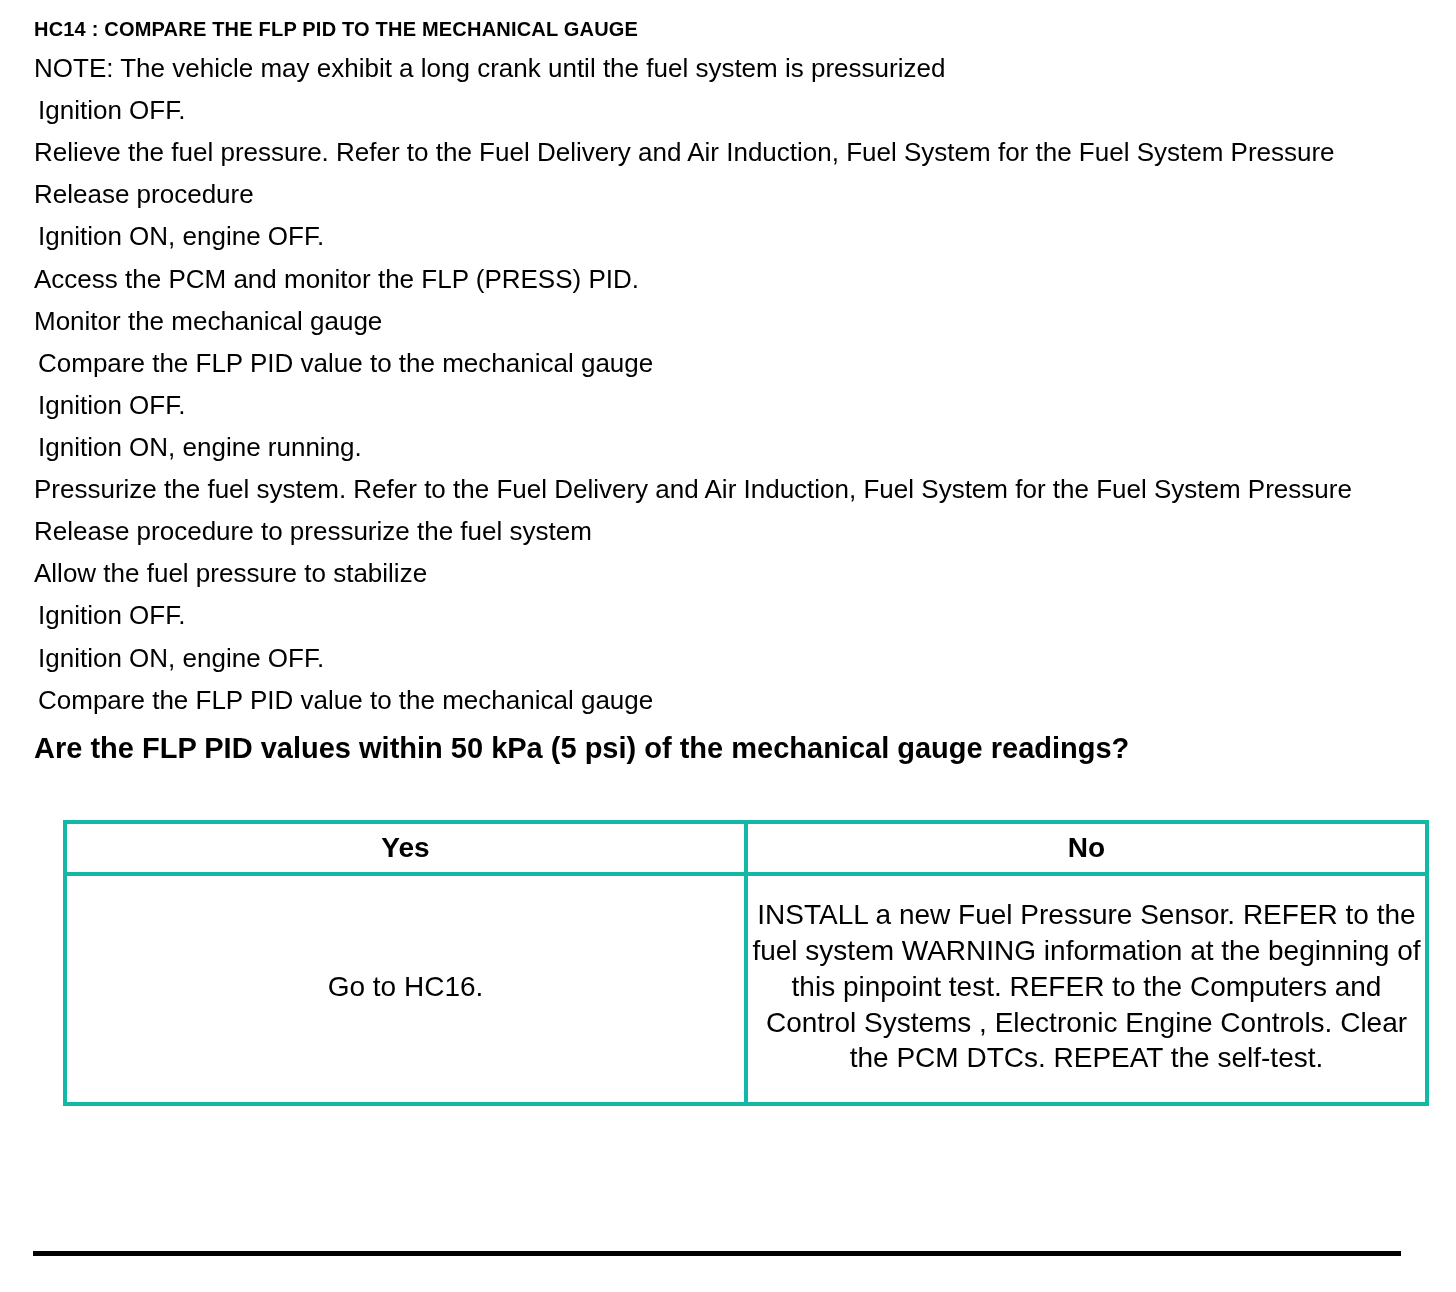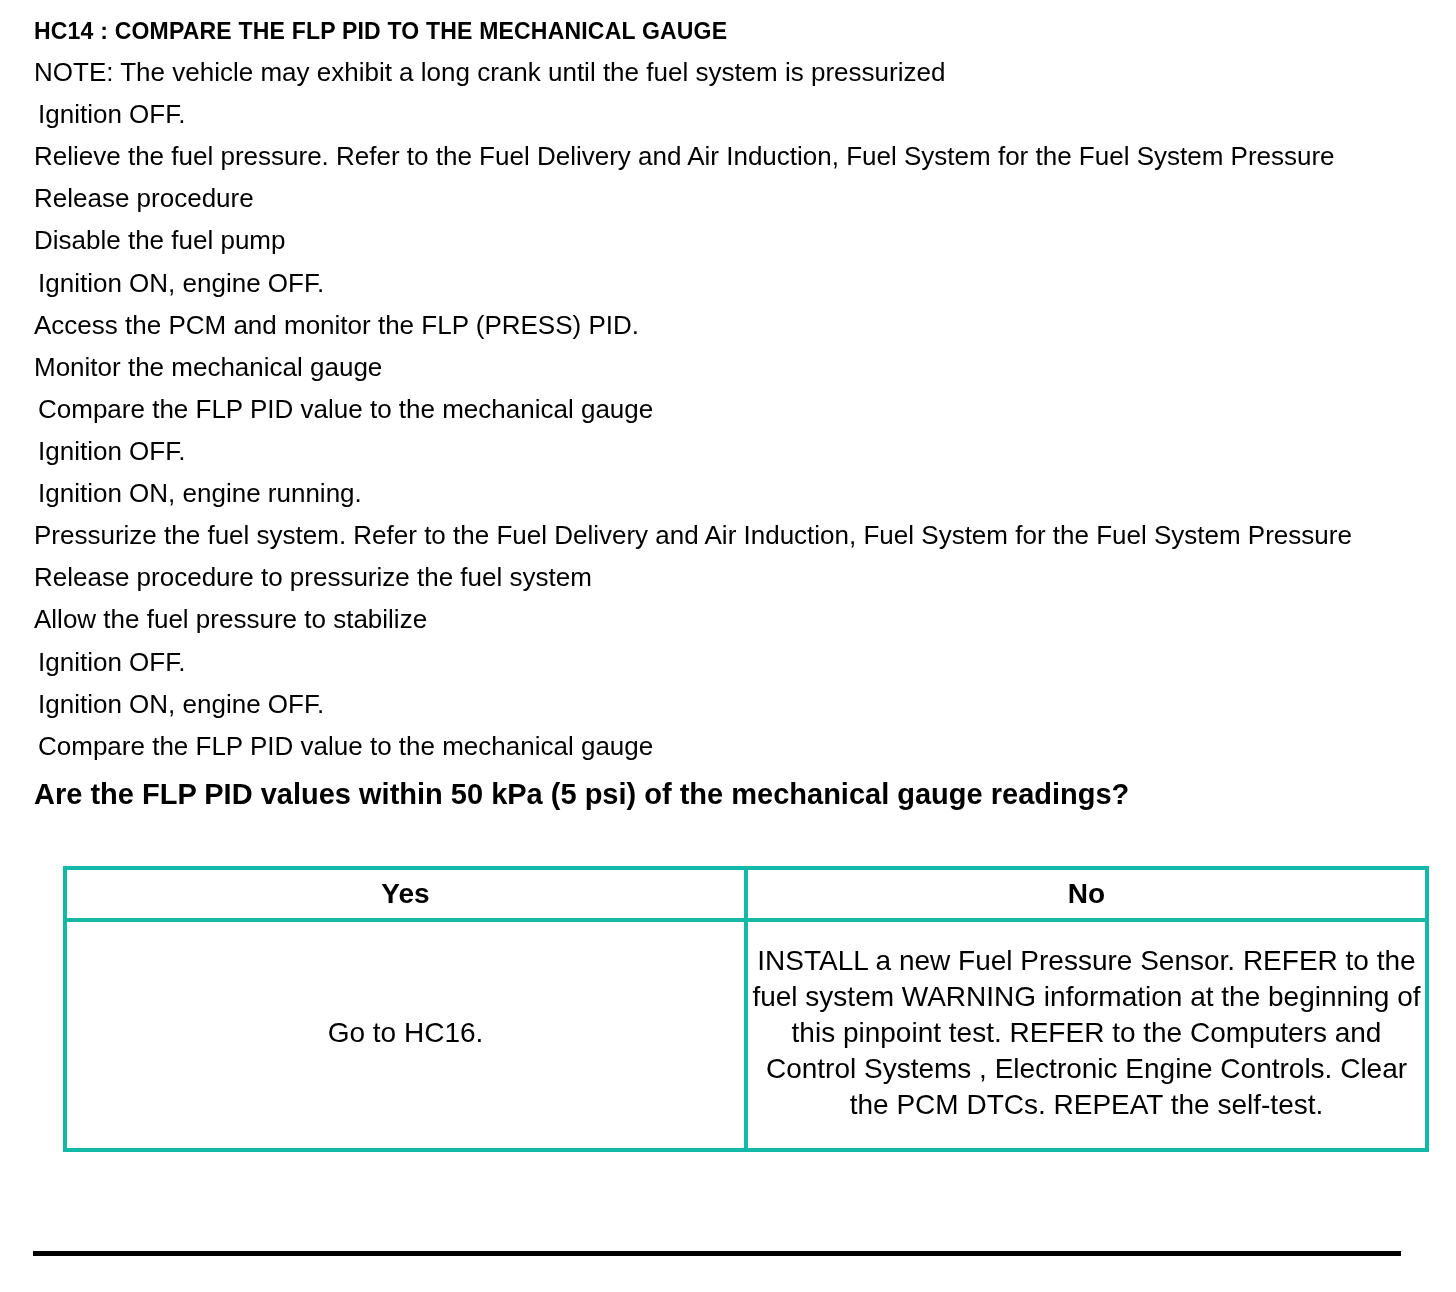--- a/index.html
+++ b/index.html
@@ -16,21 +16,21 @@
     overflow: hidden;
   }
   .page {
     position: relative;
     width: 1456px;
     height: 1292px;
     box-sizing: border-box;
     padding: 18px 40px 0 30px;
   }
   .title {
-    font-size: 23px;
+    font-size: 20px;
     font-weight: bold;
     letter-spacing: 0.2px;
     margin: 0 0 6px 4px;
     white-space: nowrap;
   }
   .steps {
     margin: 0;
     padding: 0;
     list-style: none;
   }
@@ -93,21 +93,20 @@
 <body>
 
 <div class="page">
 
   <div class="title">HC14 : COMPARE THE FLP  PID TO THE MECHANICAL GAUGE</div>
 
   <div class="steps">
     <div class="step">NOTE: The vehicle may exhibit a long crank until the fuel system is pressurized</div>
     <div class="step indent">Ignition OFF.</div>
     <div class="step">Relieve the fuel pressure. Refer to the Fuel Delivery and Air Induction, Fuel System for the Fuel System Pressure Release procedure</div>
-    <div class="step">Disable the fuel pump</div>
     <div class="step indent">Ignition ON, engine OFF.</div>
     <div class="step">Access the PCM and monitor the  FLP (PRESS) PID.</div>
     <div class="step">Monitor the mechanical gauge</div>
     <div class="step indent">Compare the FLP  PID value to the mechanical gauge</div>
     <div class="step indent">Ignition OFF.</div>
     <div class="step indent">Ignition ON, engine running.</div>
     <div class="step">Pressurize the fuel system. Refer to the Fuel Delivery and Air Induction, Fuel System for the Fuel System Pressure Release procedure to pressurize the fuel system</div>
     <div class="step">Allow the fuel pressure to stabilize</div>
     <div class="step indent">Ignition OFF.</div>
     <div class="step indent">Ignition ON, engine OFF.</div>

